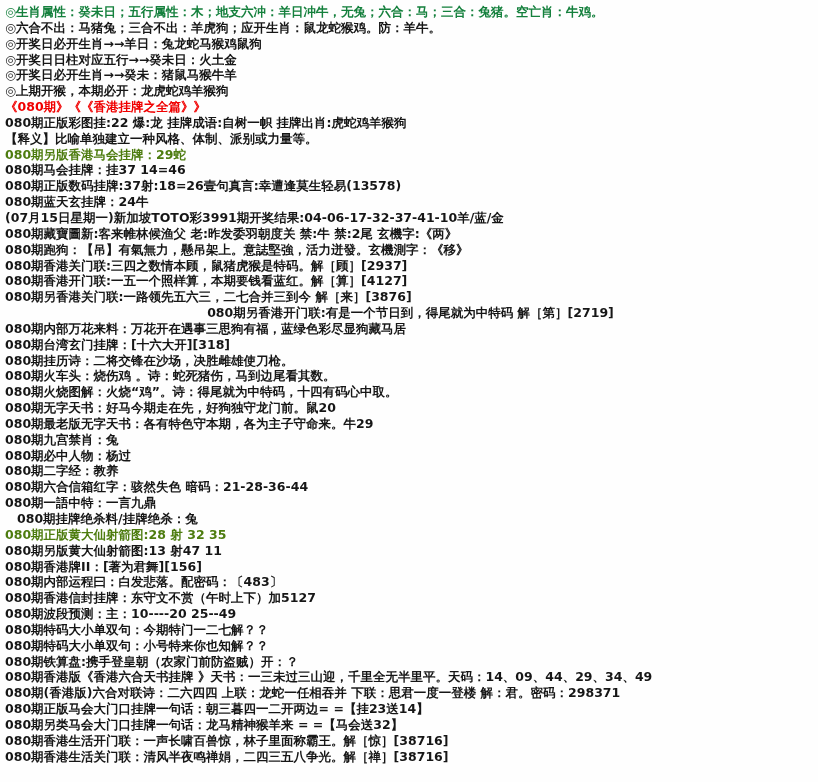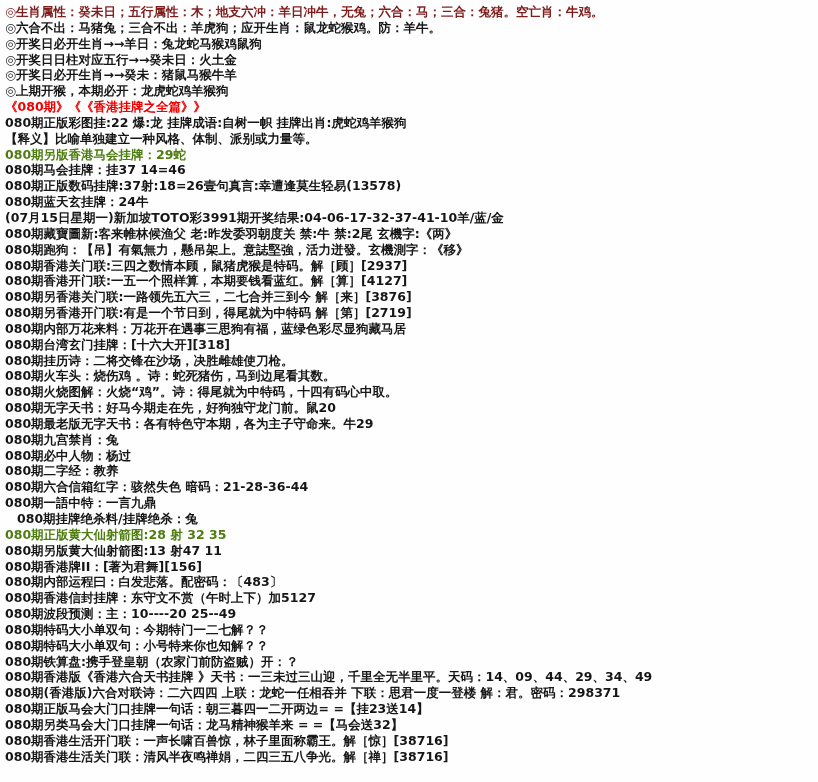--- a/index.html
+++ b/index.html
@@ -23,40 +23,40 @@
     height: 15.85px;
     white-space: nowrap;
     color: #161616;
   }
 </style>
 </head>
 <body>
 
 <div class="page">
   <div id="lines">
-      <div class="line" style="color: #7f1d1d;">◎生肖属性：癸未日；五行属性：木；地支六冲：羊日冲牛，无兔；六合：马；三合：兔猪。空亡肖：牛鸡。</div>
+      <div class="line" style="color: #15803d;">◎生肖属性：癸未日；五行属性：木；地支六冲：羊日冲牛，无兔；六合：马；三合：兔猪。空亡肖：牛鸡。</div>
       <div class="line" style="color: rgb(22, 22, 22);">◎六合不出：马猪兔；三合不出：羊虎狗；应开生肖：鼠龙蛇猴鸡。防：羊牛。</div>
       <div class="line" style="color: rgb(22, 22, 22);">◎开奖日必开生肖→→羊日：兔龙蛇马猴鸡鼠狗</div>
       <div class="line" style="color: rgb(22, 22, 22);">◎开奖日日柱对应五行→→癸未日：火土金</div>
       <div class="line" style="color: rgb(22, 22, 22);">◎开奖日必开生肖→→癸未：猪鼠马猴牛羊</div>
       <div class="line" style="color: rgb(22, 22, 22);">◎上期开猴，本期必开：龙虎蛇鸡羊猴狗</div>
       <div class="line" style="color: rgb(240, 0, 0);">《080期》《《香港挂牌之全篇》》</div>
       <div class="line" style="color: rgb(22, 22, 22);">080期正版彩图挂:22 爆:龙 挂牌成语:自树一帜 挂牌出肖:虎蛇鸡羊猴狗</div>
       <div class="line" style="color: rgb(22, 22, 22);">【释义】比喻单独建立一种风格、体制、派别或力量等。</div>
       <div class="line" style="color: #4d7c0f;">080期另版香港马会挂牌：29蛇</div>
       <div class="line" style="color: rgb(22, 22, 22);">080期马会挂牌：挂37 14=46</div>
       <div class="line" style="color: rgb(22, 22, 22);">080期正版数码挂牌:37射:18=26壹句真言:幸遭逢莫生轻易(13578)</div>
       <div class="line" style="color: rgb(22, 22, 22);">080期蓝天玄挂牌：24牛</div>
       <div class="line" style="color: rgb(22, 22, 22);">(07月15日星期一)新加坡TOTO彩3991期开奖结果:04-06-17-32-37-41-10羊/蓝/金</div>
       <div class="line" style="color: rgb(22, 22, 22);">080期藏寶圖新:客来帷林候渔父 老:昨发委羽朝度关 禁:牛 禁:2尾 玄機字:《两》</div>
       <div class="line" style="color: rgb(22, 22, 22);">080期跑狗：【吊】有氣無力，懸吊架上。意誌堅強，活力迸發。玄機測字：《移》</div>
       <div class="line" style="color: rgb(22, 22, 22);">080期香港关门联:三四之数情本顾，鼠猪虎猴是特码。解［顾］[2937]</div>
       <div class="line" style="color: rgb(22, 22, 22);">080期香港开门联:一五一个照样算，本期要钱看蓝红。解［算］[4127]</div>
       <div class="line" style="color: rgb(22, 22, 22);">080期另香港关门联:一路领先五六三，二七合并三到今 解［来］[3876]</div>
-      <div class="line" style="color: rgb(22, 22, 22);">080期另香港开门联:有是一个节日到，得尾就为中特码 解［第］[2719]</div>
+      <div class="line" style="color: rgb(22, 22, 22); text-align: center;">080期另香港开门联:有是一个节日到，得尾就为中特码 解［第］[2719]</div>
       <div class="line" style="color: rgb(22, 22, 22);">080期内部万花来料：万花开在遇事三思狗有福，蓝绿色彩尽显狗藏马居</div>
       <div class="line" style="color: rgb(22, 22, 22);">080期台湾玄门挂牌：[十六大开][318]</div>
       <div class="line" style="color: rgb(22, 22, 22);">080期挂历诗：二将交锋在沙场，决胜雌雄使刀枪。</div>
       <div class="line" style="color: rgb(22, 22, 22);">080期火车头：烧伤鸡 。诗：蛇死猪伤，马到边尾看其数。</div>
       <div class="line" style="color: rgb(22, 22, 22);">080期火烧图解：火烧“鸡”。诗：得尾就为中特码，十四有码心中取。</div>
       <div class="line" style="color: rgb(22, 22, 22);">080期无字天书：好马今期走在先，好狗独守龙门前。鼠20</div>
       <div class="line" style="color: rgb(22, 22, 22);">080期最老版无字天书：各有特色守本期，各为主子守命来。牛29</div>
       <div class="line" style="color: rgb(22, 22, 22);">080期九宫禁肖：兔</div>
       <div class="line" style="color: rgb(22, 22, 22);">080期必中人物：杨过</div>
       <div class="line" style="color: rgb(22, 22, 22);">080期二字经：教养</div>

